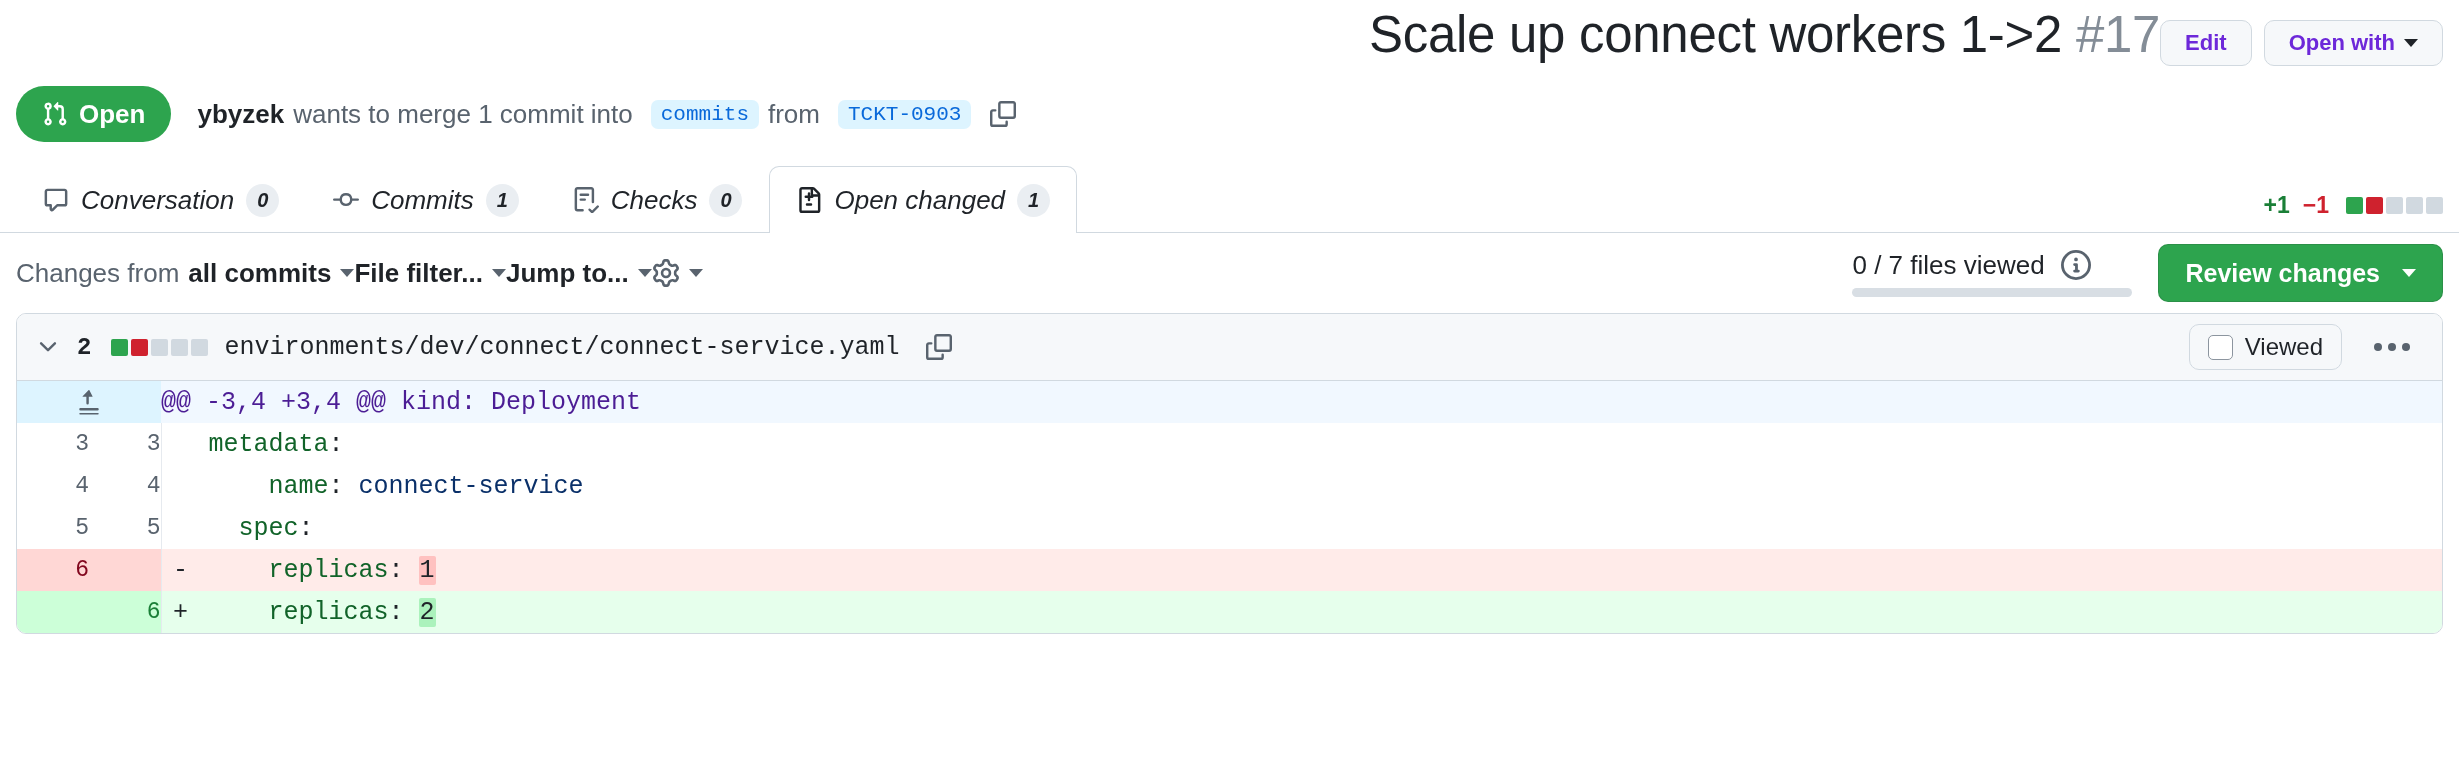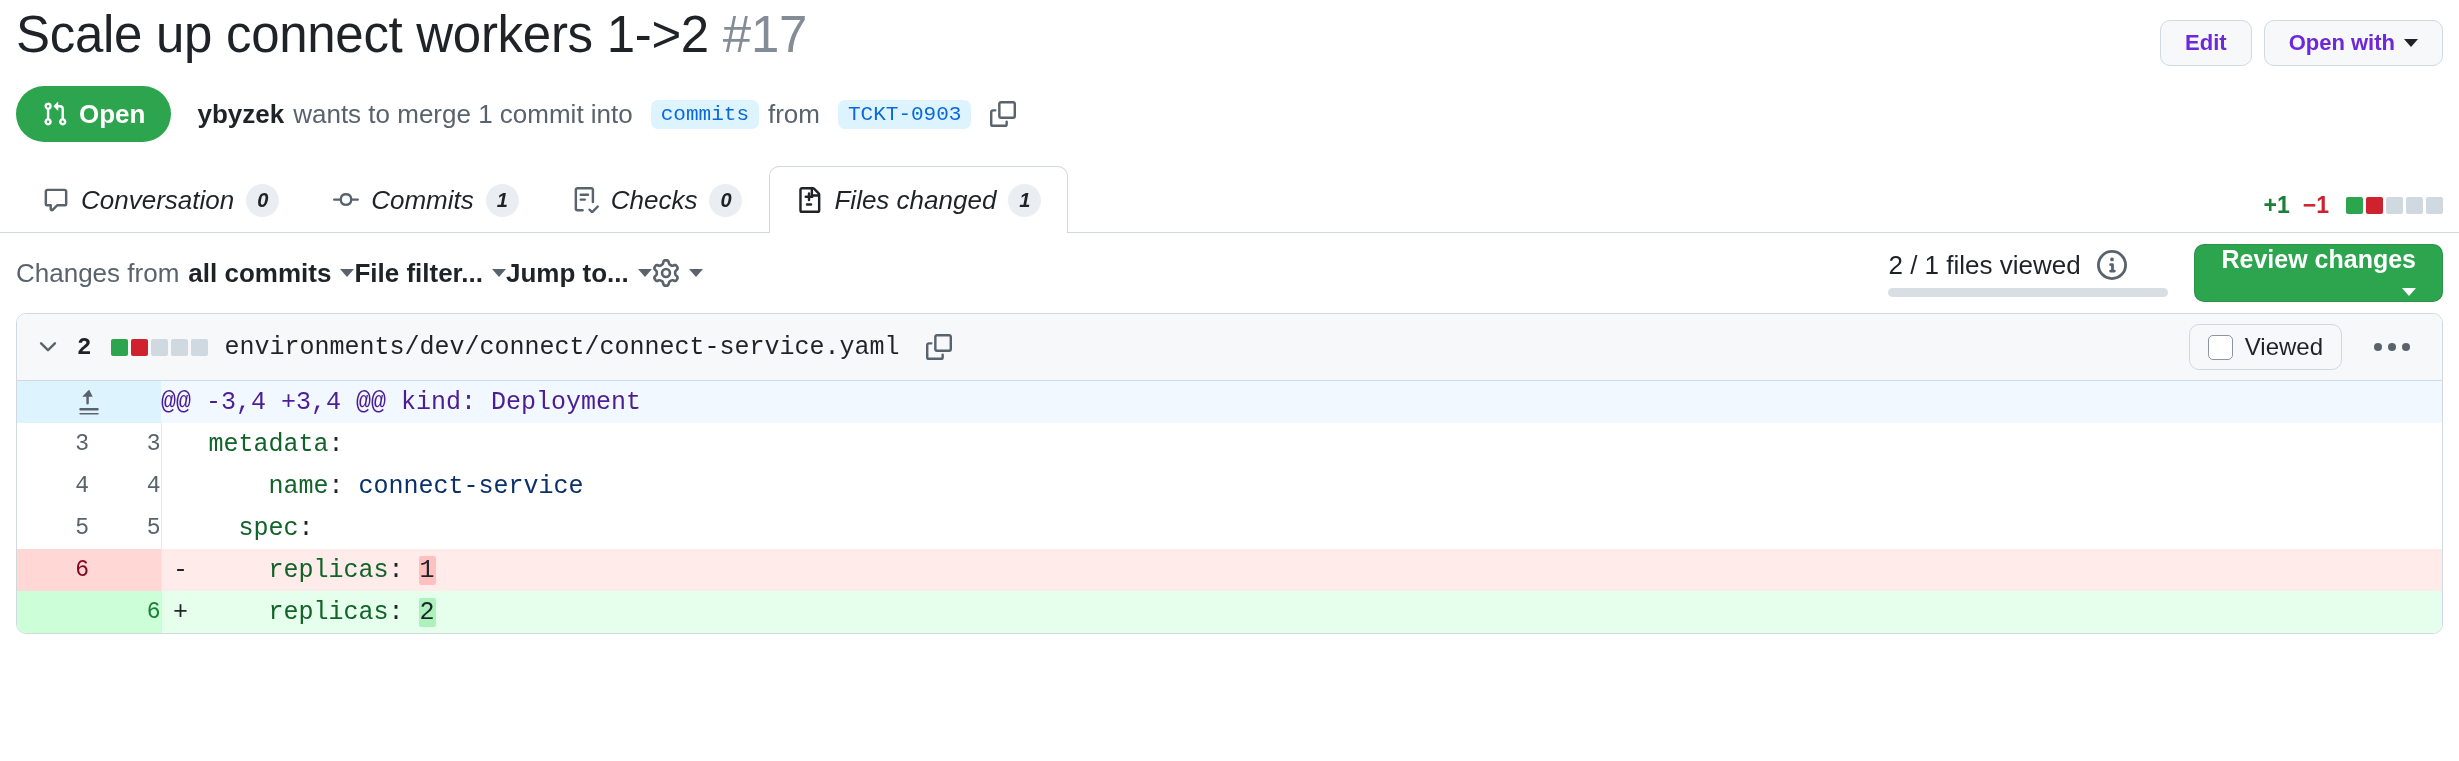--- a/index.html
+++ b/index.html
@@ -6,21 +6,21 @@
   html, body {
     width: 2459px; height: 761px;
     background: #ffffff;
     font-family: "Liberation Sans", sans-serif;
     color: #1f2328;
     overflow: hidden;
   }
   .page { position: relative; width: 2459px; height: 761px; padding: 0 16px; }
 
   
-  .pr-header { display: flex; align-items: flex-start; justify-content: space-between; padding-top: 4px; }
+  .pr-header { display: flex; align-items: flex-start; justify-content: flex-end; padding-top: 4px; }
   .pr-title { font-size: 51px; line-height: 62px; font-weight: 400; letter-spacing: -0.3px; white-space: nowrap; }
   .pr-number { color: #848d97; font-weight: 400; }
   .header-actions { display: flex; gap: 12px; padding-top: 16px; }
   .btn {
     display: inline-flex; align-items: center; gap: 9px;
     height: 46px; padding: 0 24px;
     border: 1px solid #d1d9e0; border-radius: 10px;
     background: #f6f8fa; color: #6d28d9;
     font-size: 22px; font-weight: 700; white-space: nowrap;
     font-family: "Liberation Sans", sans-serif;
@@ -76,24 +76,24 @@
   .toolbar-left { display: flex; align-items: center; }
   .tb-item { display: flex; align-items: center; gap: 9px; font-size: 26px; color: #59636e; white-space: nowrap; }
   .tb-item b { color: #1f2328; font-weight: 700; }
   .caret-sm { width: 0; height: 0; border-left: 7px solid transparent; border-right: 7px solid transparent; border-top: 8px solid #59636e; display: inline-block; }
   .toolbar-right { display: flex; align-items: center; gap: 26px; }
   .viewed-wrap { display: flex; flex-direction: column; align-items: flex-start; gap: 7px; }
   .viewed-row { display: flex; align-items: center; gap: 16px; }
   .viewed-txt { font-size: 26px; color: #1f2328; white-space: nowrap; }
   .progress { width: 280px; height: 9px; border-radius: 5px; background: #d8dee4; }
   .btn-primary {
-    display: inline-flex; align-items: flex-end; gap: 14px;
+    display: inline-flex; align-items: center; gap: 22px;
     height: 58px; padding: 0 26px; border-radius: 10px;
     background: #2da44e; color: #ffffff; border: 1px solid rgba(31,35,40,.15);
-    font-size: 25px; font-weight: 700; white-space: nowrap; flex-direction: column;
+    font-size: 25px; font-weight: 700; white-space: nowrap;
   }
   .caret-w { width: 0; height: 0; border-left: 7px solid transparent; border-right: 7px solid transparent; border-top: 8px solid #ffffff; display: inline-block; }
 
   
   .file-box { border: 1px solid #d1d9e0; border-radius: 10px; overflow: hidden; background: #fff; }
   .file-head {
     display: flex; align-items: center; justify-content: space-between;
     height: 67px; padding: 0 18px; background: #f6f8fa; border-bottom: 1px solid #d1d9e0;
   }
   .fh-left { display: flex; align-items: center; gap: 16px; }
@@ -193,21 +193,21 @@
         <svg width="26" height="26" viewBox="0 0 16 16" fill="#59636e">
             <path d="M2.5 1.75v11.5c0 .138.112.25.25.25h3.17a.75.75 0 0 1 0 1.5H2.75A1.75 1.75 0 0 1 1 13.25V1.75C1 .784 1.784 0 2.75 0h8.5C12.216 0 13 .784 13 1.75v7.5a.75.75 0 0 1-1.5 0v-7.5a.25.25 0 0 0-.25-.25h-8.5a.25.25 0 0 0-.25.25Zm13.28 9.72a.75.75 0 0 1 0 1.06l-3.5 3.5a.75.75 0 0 1-1.06 0l-1.5-1.5a.75.75 0 1 1 1.06-1.06l.97.97 2.97-2.97a.75.75 0 0 1 1.06 0ZM4.75 4h4.5a.75.75 0 0 1 0 1.5h-4.5a.75.75 0 0 1 0-1.5ZM4.75 7h2.5a.75.75 0 0 1 0 1.5h-2.5a.75.75 0 0 1 0-1.5Z"></path>
           </svg>
         <span>Checks</span>
         <span class="count">0</span>
       </div>
       <div class="tab active">
         <svg width="26" height="26" viewBox="0 0 16 16" fill="#1f2328">
             <path d="M2 1.75C2 .784 2.784 0 3.75 0h6.586c.464 0 .909.184 1.237.513l2.914 2.914c.329.328.513.773.513 1.237v9.586A1.75 1.75 0 0 1 13.25 16h-9.5A1.75 1.75 0 0 1 2 14.25Zm1.75-.25a.25.25 0 0 0-.25.25v12.5c0 .138.112.25.25.25h9.5a.25.25 0 0 0 .25-.25V6h-2.75A1.75 1.75 0 0 1 9 4.25V1.5Zm6.75.062V4.25c0 .138.112.25.25.25h2.688l-.011-.013-2.914-2.914-.013-.011ZM8 3.25a.75.75 0 0 1 .75.75v1.25H10a.75.75 0 0 1 0 1.5H8.75V8a.75.75 0 0 1-1.5 0V6.75H6a.75.75 0 0 1 0-1.5h1.25V4A.75.75 0 0 1 8 3.25ZM6 10.75a.75.75 0 0 1 .75-.75h2.5a.75.75 0 0 1 0 1.5h-2.5a.75.75 0 0 1-.75-.75Z"></path>
           </svg>
-        <span>Files changed</span>
+        <span>Open changed</span>
         <span class="count">1</span>
       </div>
     </div>
     <div class="diffstat-head">
       <span class="adds">+1</span>
       <span class="dels">−1</span>
       <span class="blocks">
         <i class="blk g"></i>
         <i class="blk r"></i>
         <i class="blk"></i>
@@ -235,21 +235,21 @@
       <div class="tb-item">
         <svg width="28" height="28" viewBox="0 0 16 16" fill="#59636e">
             <path d="M8 0a8.2 8.2 0 0 1 .701.031C9.444.095 9.99.645 10.16 1.29l.288 1.107c.018.066.079.158.212.224.231.114.454.243.668.386.123.082.233.09.299.071l1.103-.303c.644-.176 1.392.021 1.82.63.27.385.506.792.704 1.218.315.675.111 1.422-.364 1.891l-.814.806c-.049.048-.098.147-.088.294.016.257.016.515 0 .772-.01.147.039.246.088.294l.814.806c.475.469.679 1.216.364 1.891a7.977 7.977 0 0 1-.704 1.217c-.428.61-1.176.807-1.82.63l-1.102-.302c-.067-.019-.177-.011-.3.071a5.909 5.909 0 0 1-.668.386c-.133.066-.194.158-.211.224l-.29 1.106c-.168.646-.715 1.196-1.458 1.26a8.006 8.006 0 0 1-1.402 0c-.743-.064-1.289-.614-1.458-1.26l-.289-1.106c-.018-.066-.079-.158-.212-.224a5.738 5.738 0 0 1-.668-.386c-.123-.082-.233-.09-.299-.071l-1.103.303c-.644.176-1.392-.021-1.82-.63a8.12 8.12 0 0 1-.704-1.218c-.315-.675-.111-1.422.363-1.891l.815-.806c.05-.048.098-.147.088-.294a6.214 6.214 0 0 1 0-.772c.01-.147-.038-.246-.088-.294l-.815-.806C.635 6.045.431 5.298.746 4.623a7.92 7.92 0 0 1 .704-1.217c.428-.61 1.176-.807 1.82-.63l1.102.302c.067.019.177.011.3-.071.214-.143.437-.272.668-.386.133-.066.194-.158.211-.224l.29-1.106C6.009.645 6.556.095 7.299.03 7.53.01 7.764 0 8 0Zm-.571 1.525c-.036.003-.108.036-.137.146l-.289 1.105c-.147.561-.549.967-.998 1.189-.173.086-.34.183-.5.29-.417.278-.97.423-1.529.27l-1.103-.303c-.109-.03-.175.016-.195.045-.22.312-.412.644-.573.99-.014.031-.021.11.059.19l.815.806c.411.406.562.957.53 1.456a4.709 4.709 0 0 0 0 .582c.032.499-.119 1.05-.53 1.456l-.815.806c-.08.08-.073.159-.059.19.162.346.353.677.573.989.02.03.085.076.195.046l1.102-.303c.56-.153 1.113-.008 1.53.27.161.107.328.204.501.29.447.222.85.628.997 1.189l.289 1.105c.029.11.101.143.137.146a6.6 6.6 0 0 0 1.142 0c.036-.003.108-.036.137-.146l.289-1.105c.147-.561.549-.967.998-1.189.173-.086.34-.183.5-.29.417-.278.97-.423 1.529-.27l1.103.303c.109.03.175-.016.195-.045.22-.313.411-.644.573-.99.014-.031.021-.11-.059-.19l-.815-.806c-.411-.406-.562-.957-.53-1.456a4.709 4.709 0 0 0 0-.582c-.032-.499.119-1.05.53-1.456l.815-.806c.08-.08.073-.159.059-.19a6.464 6.464 0 0 0-.573-.989c-.02-.03-.085-.076-.195-.046l-1.102.303c-.56.153-1.113.008-1.53-.27a4.44 4.44 0 0 0-.501-.29c-.447-.222-.85-.628-.997-1.189l-.289-1.105c-.029-.11-.101-.143-.137-.146a6.6 6.6 0 0 0-1.142 0ZM11 8a3 3 0 1 1-6 0 3 3 0 0 1 6 0ZM9.5 8a1.5 1.5 0 1 0-3.001.001A1.5 1.5 0 0 0 9.5 8Z"></path>
           </svg>
         <span class="caret-sm"></span>
       </div>
     </div>
     <div class="toolbar-right">
       <div class="viewed-wrap">
         <div class="viewed-row">
-          <span class="viewed-txt">2 / 1 files viewed</span>
+          <span class="viewed-txt">0 / 7 files viewed</span>
           <svg width="30" height="30" viewBox="0 0 16 16" fill="#59636e">
               <path d="M0 8a8 8 0 1 1 16 0A8 8 0 0 1 0 8Zm8-6.5a6.5 6.5 0 1 0 0 13 6.5 6.5 0 0 0 0-13ZM6.5 7.75A.75.75 0 0 1 7.25 7h1a.75.75 0 0 1 .75.75v2.75h.25a.75.75 0 0 1 0 1.5h-2a.75.75 0 0 1 0-1.5h.25v-2h-.25a.75.75 0 0 1-.75-.75ZM8 6a1 1 0 1 1 0-2 1 1 0 0 1 0 2Z"></path>
             </svg>
         </div>
         <div class="progress"></div>
       </div>
       <button class="btn-primary">
         <span>Review changes</span>
         <span class="caret-w"></span>
       </button>

